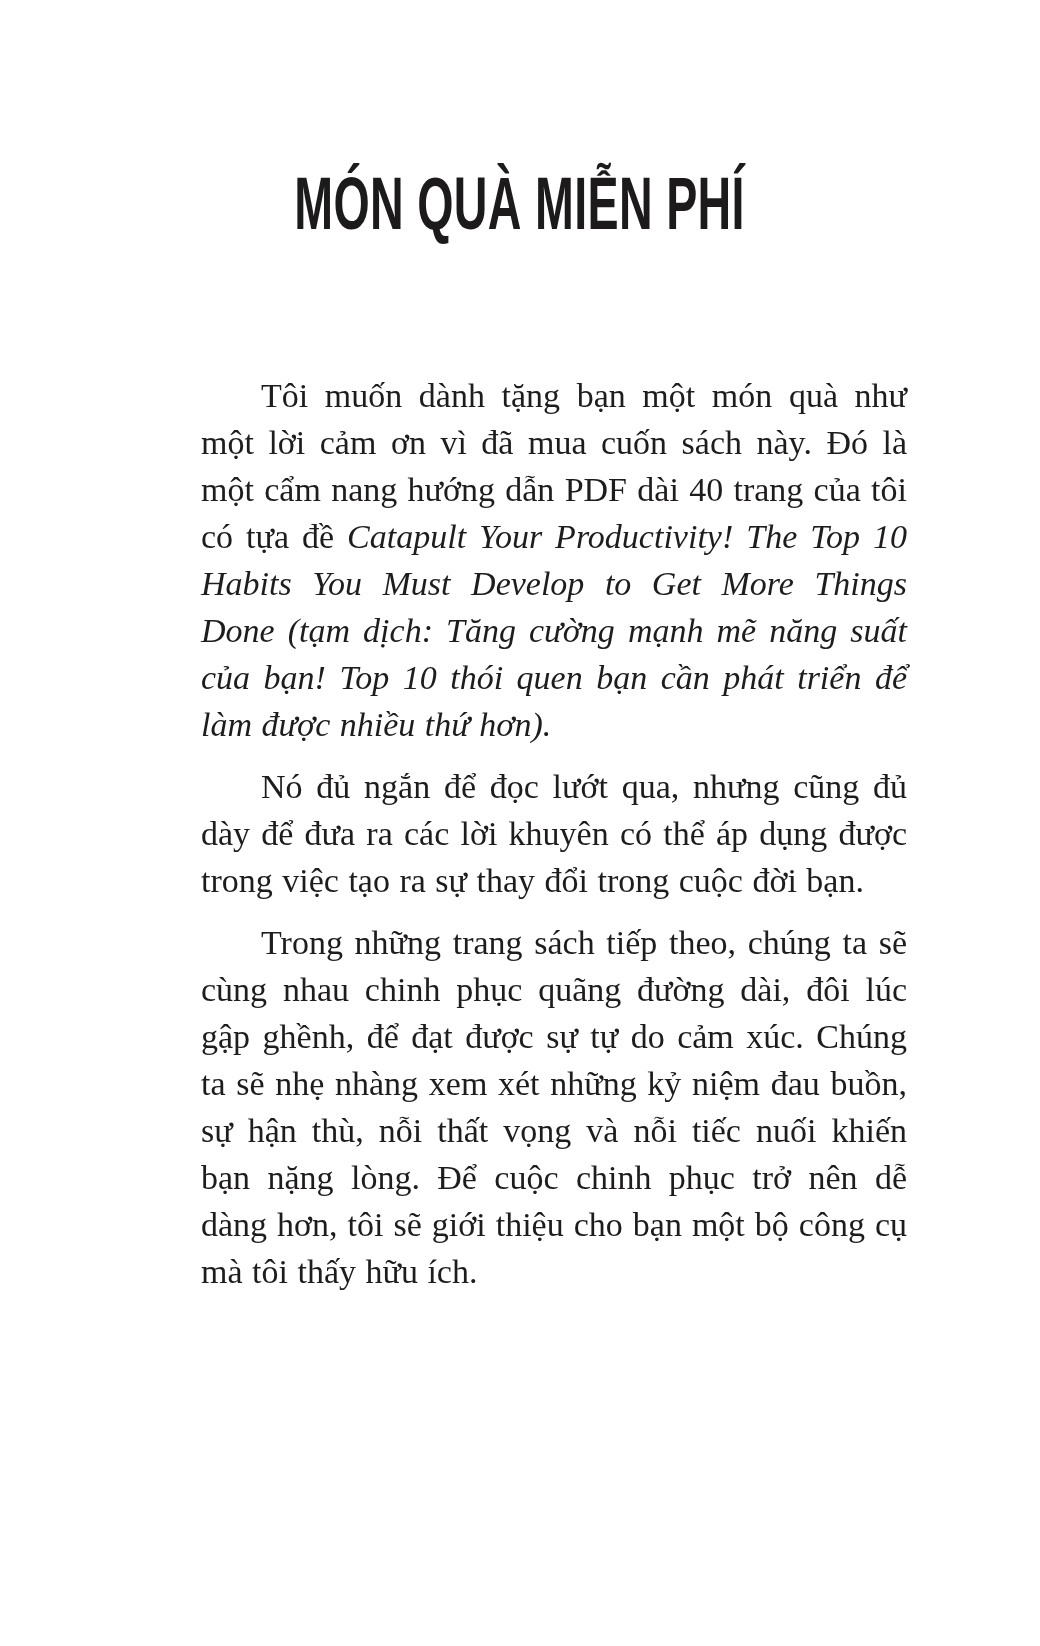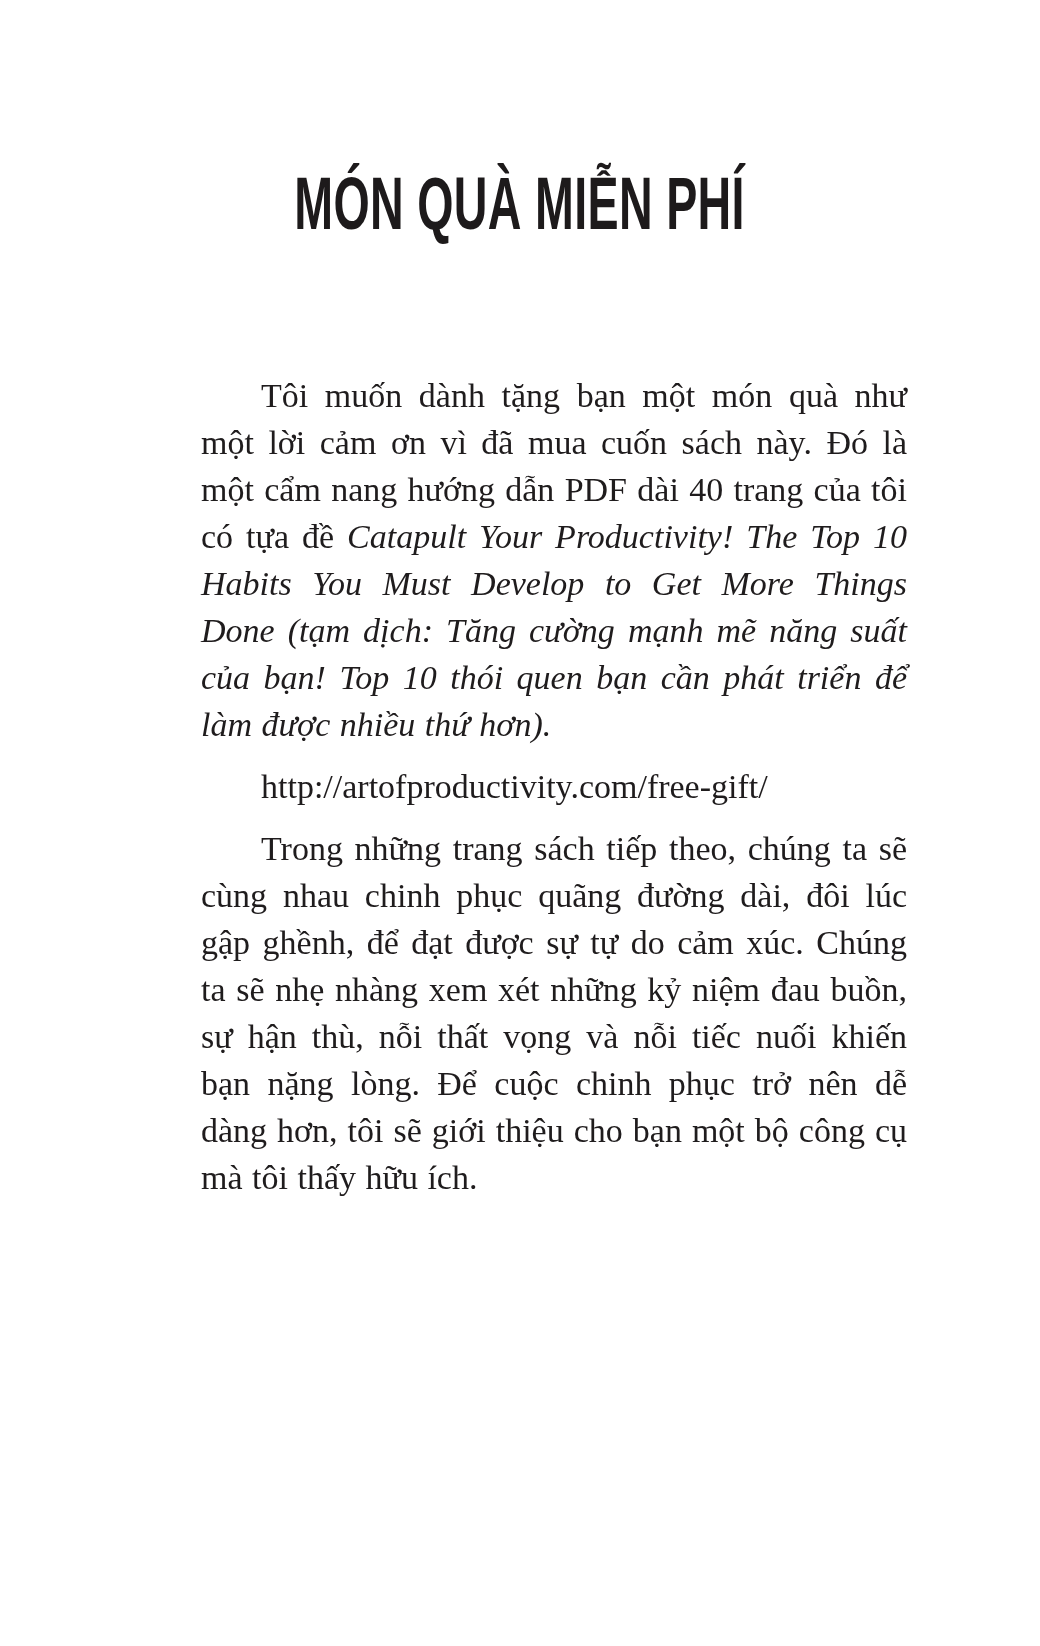--- a/index.html
+++ b/index.html
@@ -74,21 +74,21 @@
 <div class="page">
 
   <h1 class="chapter-title">
     <span class="title-inner">MÓN QUÀ MIỄN PHÍ</span>
   </h1>
 
   <div class="page-body">
 
     <p><span>Tôi muốn dành tặng bạn một món quà như một lời cảm ơn vì đã mua cuốn sách này. Đó là một cẩm nang hướng dẫn PDF dài 40 trang của tôi có tựa đề </span><em>Catapult Your Productivity! The Top 10 Habits You Must Develop to Get More Things Done (tạm dịch: Tăng cường mạnh mẽ năng suất của bạn! Top 10 thói quen bạn cần phát triển để làm được nhiều thứ hơn).</em></p>
 
+    <p>Nó đủ ngắn để đọc lướt qua, nhưng cũng đủ dày để đưa ra các lời khuyên có thể áp dụng được trong việc tạo ra sự thay đổi trong cuộc đời bạn.</p>
 
 
-    <p class="link-line">http://artofproductivity.com/free-gift/</p>
 
     <p>Trong những trang sách tiếp theo, chúng ta sẽ cùng nhau chinh phục quãng đường dài, đôi lúc gập ghềnh, để đạt được sự tự do cảm xúc. Chúng ta sẽ nhẹ nhàng xem xét những kỷ niệm đau buồn, sự hận thù, nỗi thất vọng và nỗi tiếc nuối khiến bạn nặng lòng. Để cuộc chinh phục trở nên dễ dàng hơn, tôi sẽ giới thiệu cho bạn một bộ công cụ mà tôi thấy hữu ích.</p>
 
 
   </div>
 </div>
 
 </body></html>

